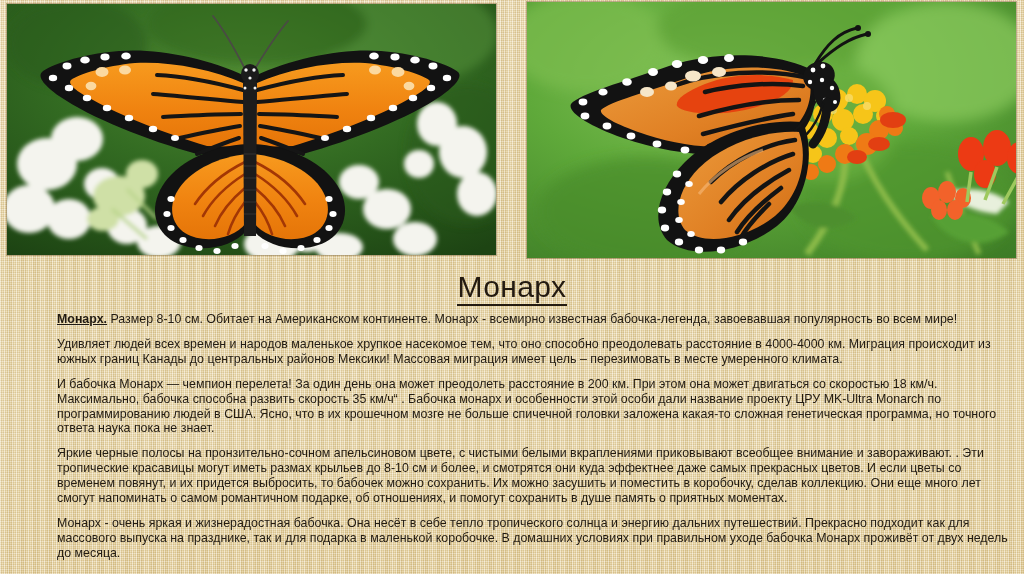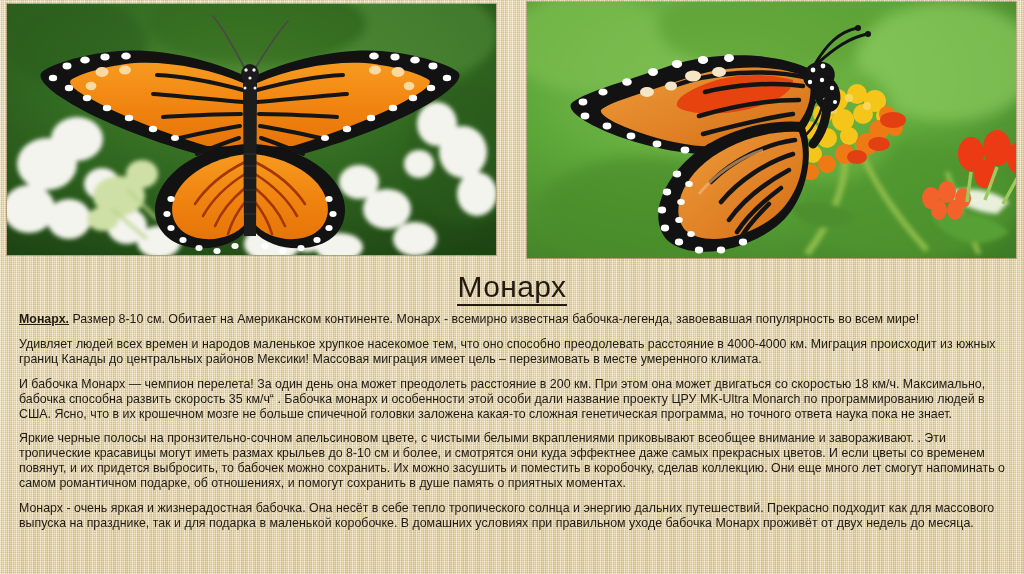--- a/index.html
+++ b/index.html
@@ -89,22 +89,23 @@
     position: absolute;
     left: 12px;
     top: 312px;
     width: 1004px;
     font-family: "Liberation Sans", sans-serif;
     font-size: 12.4px;
     line-height: 14.9px;
     color: #211a11;
   }
   .body-copy p {
-    margin: 0 0 10px 7px;
+    margin: 0 0 10px 15px;
     text-align: left;
+    padding-left: 30px;
   }
   .body-copy p:last-child { margin-bottom: 0; }
   .lead-term {
     font-weight: bold;
     text-decoration: underline;
   }
 </style>
 </head>
 <body>
 

